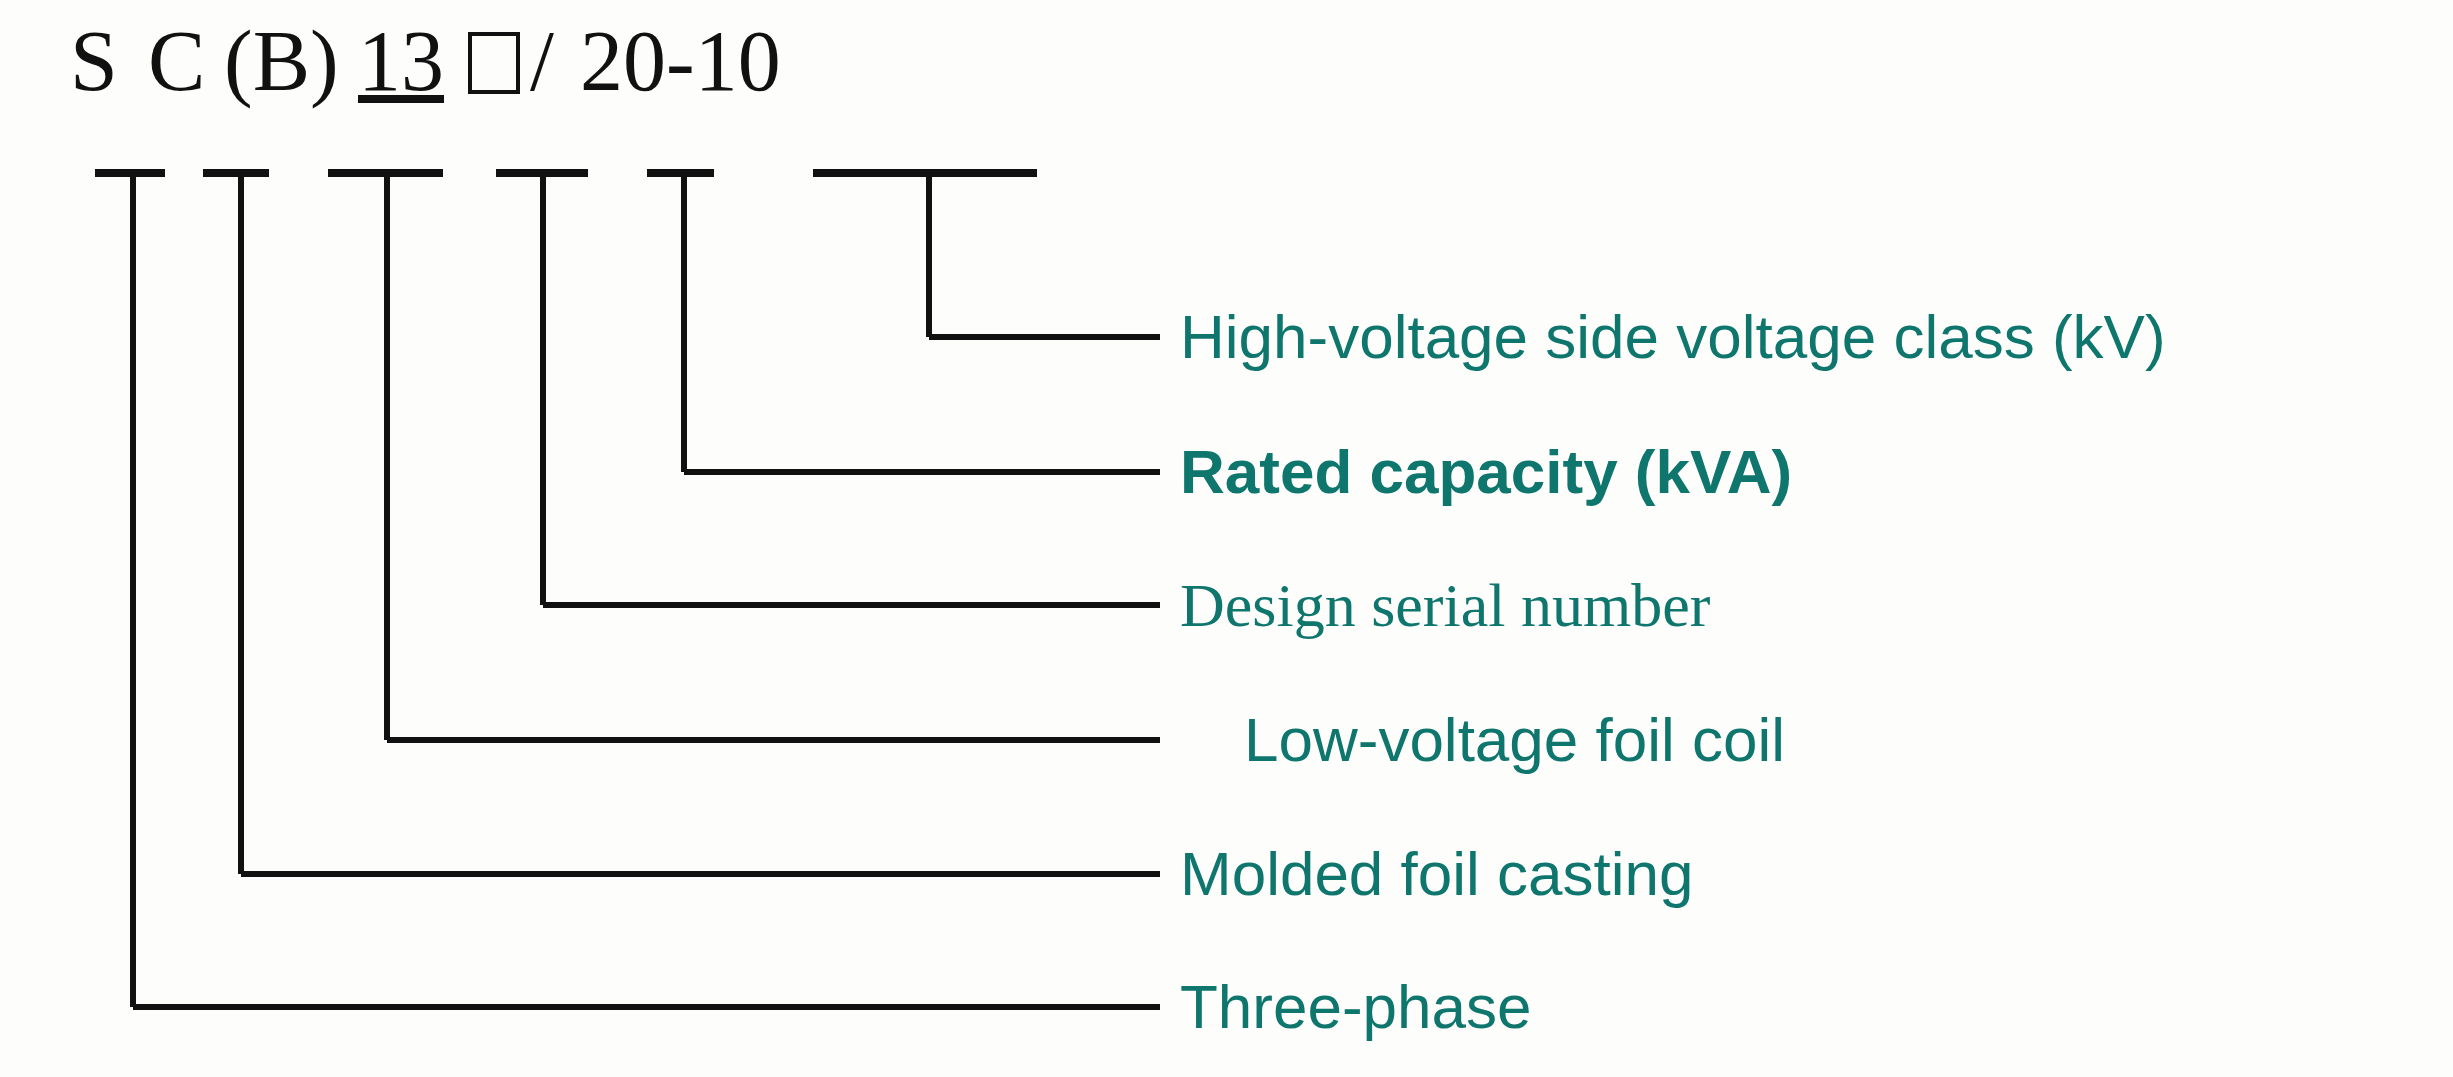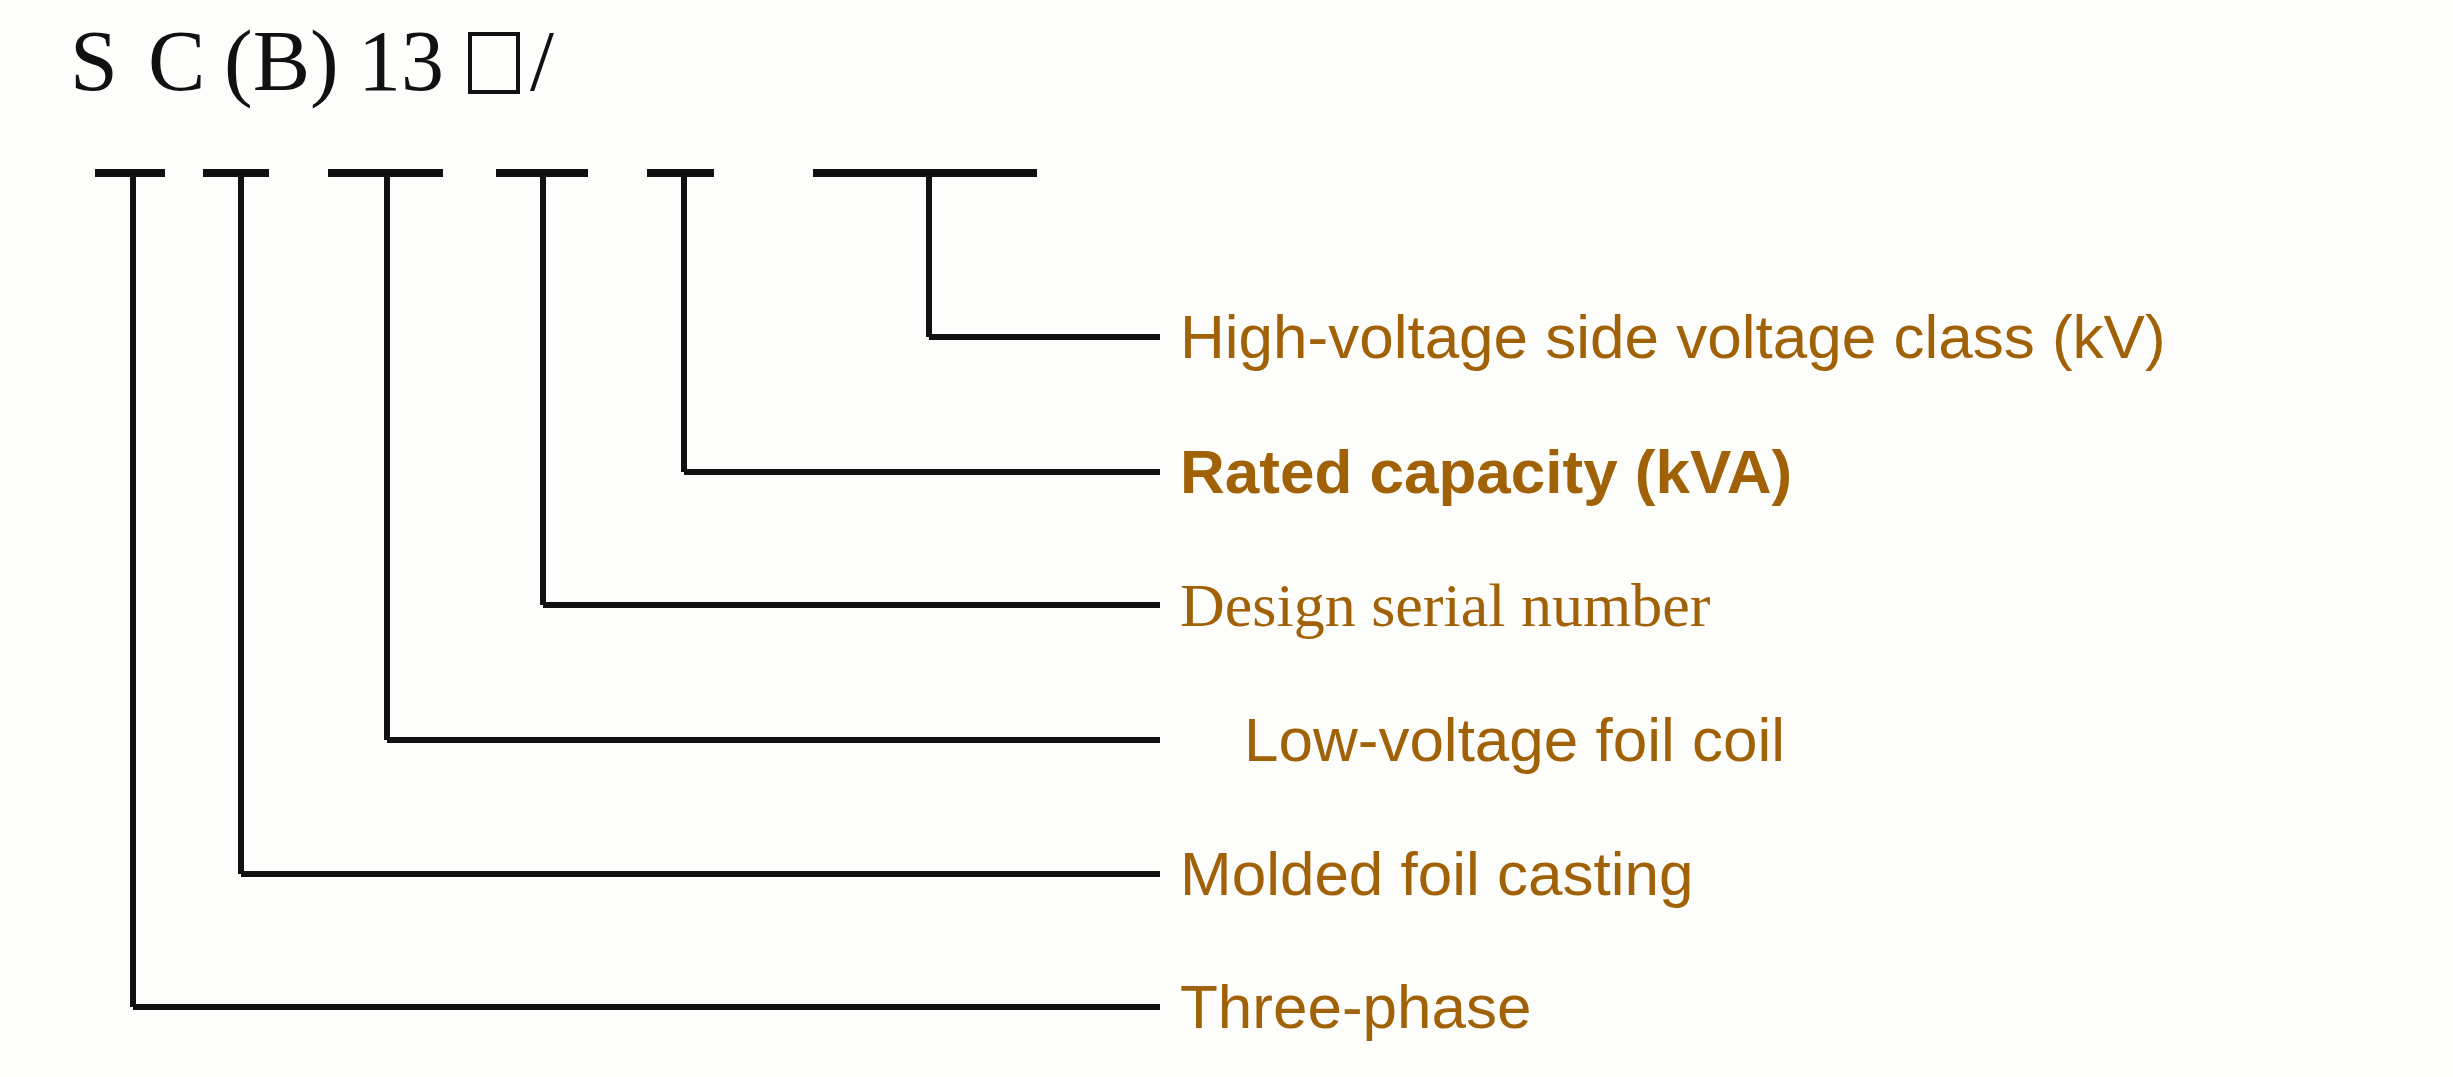--- a/index.html
+++ b/index.html
@@ -42,21 +42,21 @@
   .code-box {
     position: absolute;
     border: 4px solid #111111;
     box-sizing: border-box;
   }
   .leader-label {
     position: absolute;
     font-family: "Liberation Sans", sans-serif;
     font-size: 62px;
     line-height: 1;
-    color: #a16207;
+    color: #0f766e;
     white-space: nowrap;
     transform: translateY(-50%);
   }
 </style>
 </head>
 <body>
 
 <div id="diagram-root">
 
   <svg id="diagram-svg" viewBox="0 0 2453 1077" preserveAspectRatio="none" aria-hidden="true">
@@ -77,23 +77,24 @@
       <line x1="241" y1="874" x2="1160" y2="874" stroke="#111111" stroke-width="6" stroke-linecap="butt"></line>
       <line x1="95" y1="173" x2="165" y2="173" stroke="#111111" stroke-width="8" stroke-linecap="butt"></line>
       <line x1="133" y1="173" x2="133" y2="1007" stroke="#111111" stroke-width="6" stroke-linecap="butt"></line>
       <line x1="133" y1="1007" x2="1160" y2="1007" stroke="#111111" stroke-width="6" stroke-linecap="butt"></line>
     </svg>
 
   <div class="code-layer">
     <span class="code-token" style="left: 70px; top: 18px;">S</span>
     <span class="code-token" style="left: 148px; top: 18px;">C</span>
     <span class="code-token" style="left: 224px; top: 18px;">(B)</span>
-    <span class="code-token" style="left: 358px; top: 18px;">13</span>
+    <span class="code-token" style="left: 358px; top: 18px; text-decoration: underline;">13</span>
     <span class="code-box" style="left: 468px; top: 32px; width: 52px; height: 62px;"></span>
     <span class="code-token" style="left: 530px; top: 18px;">/</span>
+    <span class="code-token" style="left: 580px; top: 18px;">20-10</span>
   </div>
 
   <div class="labels-layer">
     <span class="leader-label" style="left: 1180px; top: 337px;">High-voltage side voltage class (kV)</span>
     <span class="leader-label" style="left: 1180px; top: 472px; font-weight: bold;">Rated capacity (kVA)</span>
     <span class="leader-label" style="left: 1180px; top: 605px; font-family: Liberation Serif, serif;">Design serial number</span>
     <span class="leader-label" style="left: 1244px; top: 740px;">Low-voltage foil coil</span>
     <span class="leader-label" style="left: 1180px; top: 874px;">Molded foil casting</span>
     <span class="leader-label" style="left: 1180px; top: 1007px; text-align: right;">Three-phase</span>
   </div>

